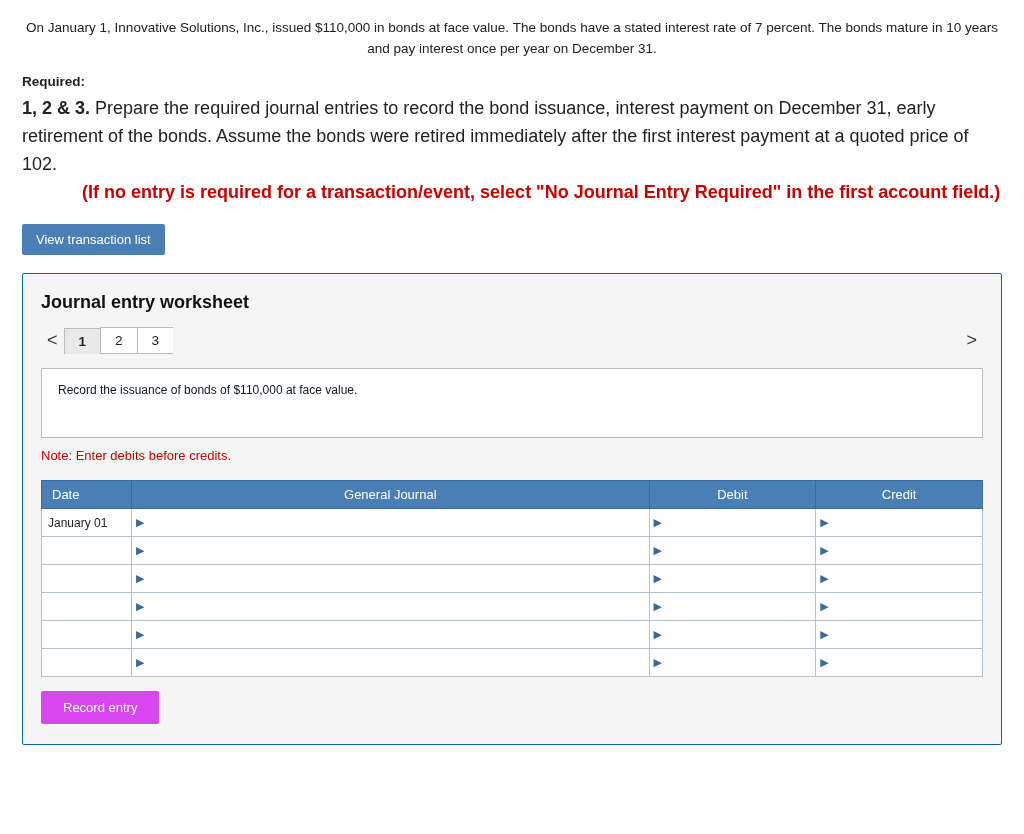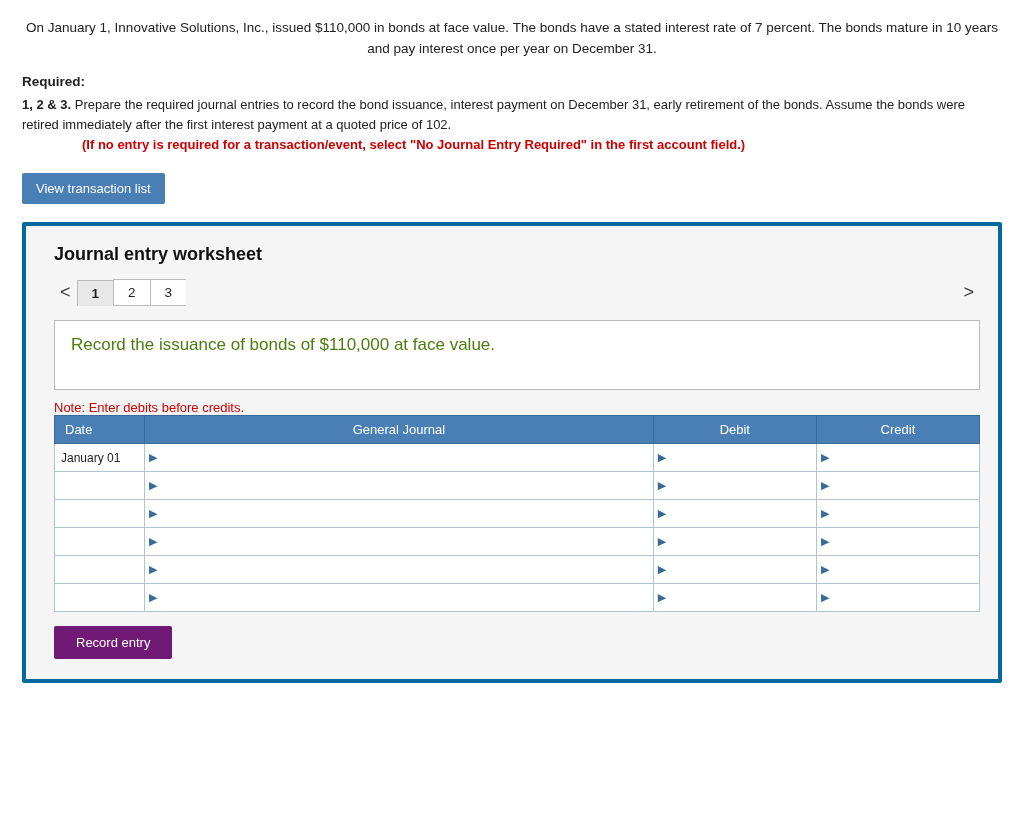--- a/index.html
+++ b/index.html
@@ -16,21 +16,21 @@
       line-height: 1.55;
       margin-bottom: 14px;
       text-align: center;
     }
     .required-label {
       font-weight: bold;
       margin-bottom: 6px;
       font-size: 13.5px;
     }
     .instructions {
-      font-size: 13px;
+      font-size: 18px;
       line-height: 1.55;
       margin-bottom: 18px;
     }
     .instructions-indent {
       margin-left: 60px;
     }
     .red-bold {
       color: #cc0000;
       font-weight: bold;
     }
@@ -38,23 +38,23 @@
       background-color: #4a7fb5;
       color: #ffffff;
       border: none;
       padding: 8px 14px;
       font-size: 13px;
       cursor: pointer;
       margin-bottom: 18px;
       border-radius: 2px;
     }
     .worksheet-container {
-      border: 4px solid #0369a1;
+      border: 1px solid #0369a1;
       background: #f5f5f5;
-      padding: 18px 18px 20px 28px;
+      padding: 18px 18px 20px 18px;
       border-radius: 2px;
     }
     .worksheet-title {
       font-size: 18px;
       font-weight: bold;
       margin-bottom: 14px;
       color: #111;
     }
     .tab-nav {
       display: flex;
@@ -89,28 +89,28 @@
       border-bottom: none;
     }
     .tab-spacer {
       flex: 1;
     }
     .description-box {
       border: 1px solid #bbb;
       background: #fff;
       padding: 14px 16px;
       margin-bottom: 10px;
-      font-size: 17px;
+      font-size: 12px;
       min-height: 70px;
-      color: #4d7c0f;
+      color: #0f172a;
     }
     .note-text {
       color: #cc0000;
       font-size: 13px;
-      margin-bottom: 0;
+      margin-bottom: 17px;
     }
     
     .journal-table {
       width: 100%;
       border-collapse: collapse;
       background: #8b5cf6;
       font-size: 13px;
     }
     .journal-table thead tr {
       background: #4a7fb5;
@@ -176,21 +176,21 @@
       background: transparent;
       padding: 0 2px;
     }
     .bottom-buttons {
       display: flex;
       align-items: center;
       gap: 14px;
       margin-top: 14px;
     }
     .btn-action {
-      background-color: #701a75;
+      background-color: #d946ef;
       color: #fff;
       border: none;
       padding: 9px 22px;
       font-size: 13px;
       cursor: pointer;
       border-radius: 2px;
     }
     .btn-spacer {
       flex: 1;
     }

